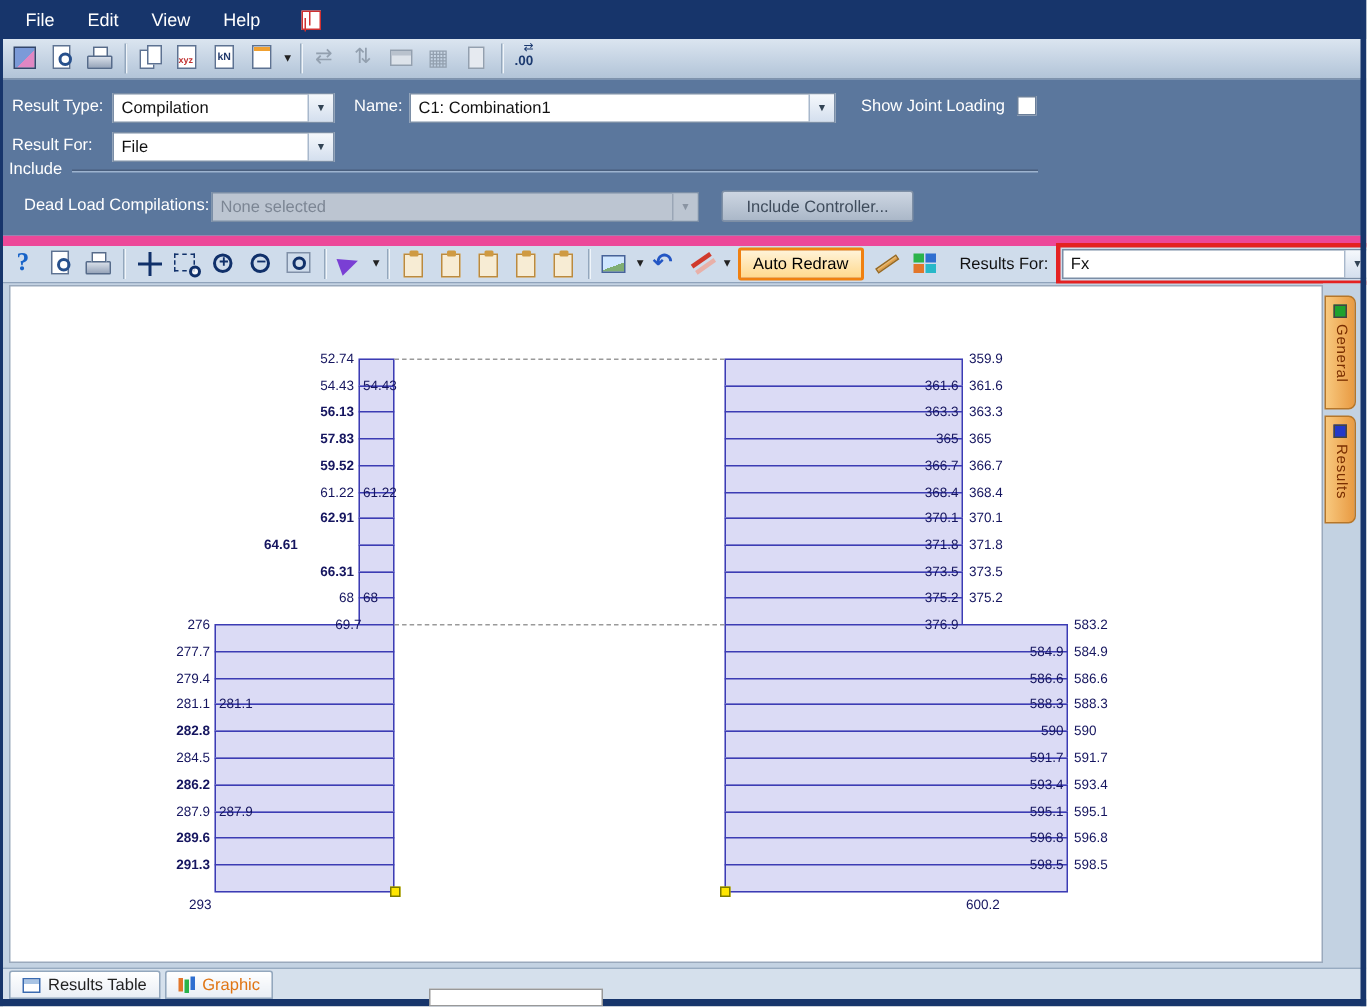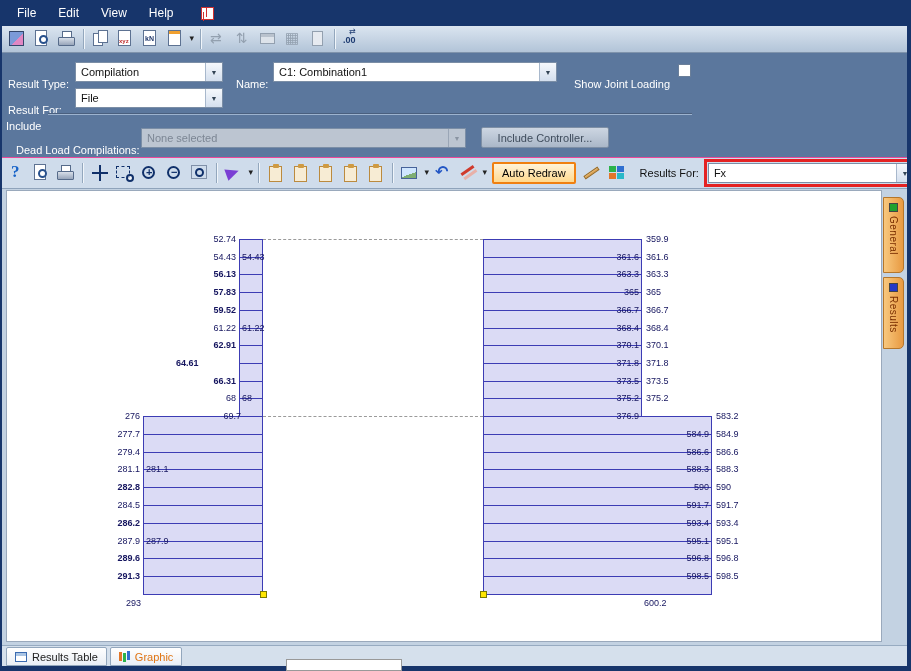--- a/index.html
+++ b/index.html
@@ -18,21 +18,21 @@
   .ic-red-grid::before{content:"";position:absolute;left:2px;top:2px;width:11px;height:11px;
            border:1px solid #d03030;background:#fff;}
   .ic-red-grid::after{content:"";position:absolute;left:7px;top:3px;width:1px;height:9px;background:#d03030;
            box-shadow:-3px 4px 0 0 #d03030;}
 
   
   .maintb{position:absolute;left:0;top:26px;width:911px;height:27px;
           background:linear-gradient(#dbe5f0,#b2c4d8);border-bottom:1px solid #7f93ac;
           display:flex;align-items:center;padding-left:5px;gap:1px;}
   .gtb{position:absolute;left:0;top:157px;width:911px;height:32px;background:#cfdceb;
-       border-top:1px solid #ec4899;border-bottom:1px solid #8fa3bb;
+       border-top:7px solid #ec4899;border-bottom:1px solid #8fa3bb;
        display:flex;align-items:center;padding:3px 4px;gap:1px;}
   .iconrun{display:flex;align-items:center;gap:1px;}
   .tsep{width:2px;height:20px;margin:0 3px;background:#93a7bd;border-right:1px solid #f0f5fa;flex:0 0 auto;}
 
   .ici{width:24px;height:24px;position:relative;flex:0 0 auto;border-radius:2px;}
   .ici::before,.ici::after{content:"";position:absolute;box-sizing:border-box;}
 
   .ic-model-view::before{left:4px;top:4px;width:15px;height:15px;border:1px solid #33466b;
       background:linear-gradient(135deg,#7b9ad8 55%,#e087c3 55%);}
   .ic-print-preview::before{left:5px;top:3px;width:12px;height:16px;background:#fff;border:1px solid #5d7292;}
@@ -94,21 +94,21 @@
   .ic-color-grid::before{left:4px;top:5px;width:7px;height:6px;background:#2bb34b;
       box-shadow:8px 0 0 #2f6fd0,0 7px 0 #e2762a,8px 7px 0 #28b8c8;}
 
   .autoredraw{margin:0 3px;height:22px;padding:2px 8px;font:11px "Liberation Sans",sans-serif;color:#000;
       border:2px solid #f08010;border-radius:2px;background:linear-gradient(#fff3d8,#ffd98e);flex:0 0 auto;}
   .gtb-label{font-size:11px;color:#111;margin:0 4px 0 10px;white-space:nowrap;}
   .redbox{border:3px solid #e42222;padding:1px;width:214px;flex:0 0 auto;}
 
   
   .rpanel{position:absolute;left:0;top:53px;width:911px;height:104px;background:#5b779d;z-index:5;}
-  .plabel{position:absolute;color:#fff;font-size:11px;white-space:nowrap;margin-top:13px;}
+  .plabel{position:absolute;color:#fff;font-size:11px;white-space:nowrap;}
   .combo{height:20px;display:flex;align-items:center;background:#fff;border:1px solid #7b8ea6;font-size:11px;}
   .rpanel .combo{position:absolute;}
   .combo .txt{flex:1;padding:0 5px;white-space:nowrap;overflow:hidden;color:#111;}
   .combo .btn{width:17px;height:100%;background:linear-gradient(#f5f8fc,#d4dfee);border-left:1px solid #a8b8cc;
       display:flex;align-items:center;justify-content:center;font-size:7px;color:#345;}
   .combo.disabled{background:#bcc5d1;}
   .combo.disabled .txt{color:#7c8694;}
   .combo.disabled .btn{background:#bcc5d1;color:#8a94a2;border-left-color:#9aa6b6;}
   .checkbox{position:absolute;width:13px;height:13px;background:#fff;border:1px solid #6b7f99;}
   .hline{position:absolute;height:1px;background:#9db3cf;box-shadow:0 -1px 0 #4a5f7e;}

